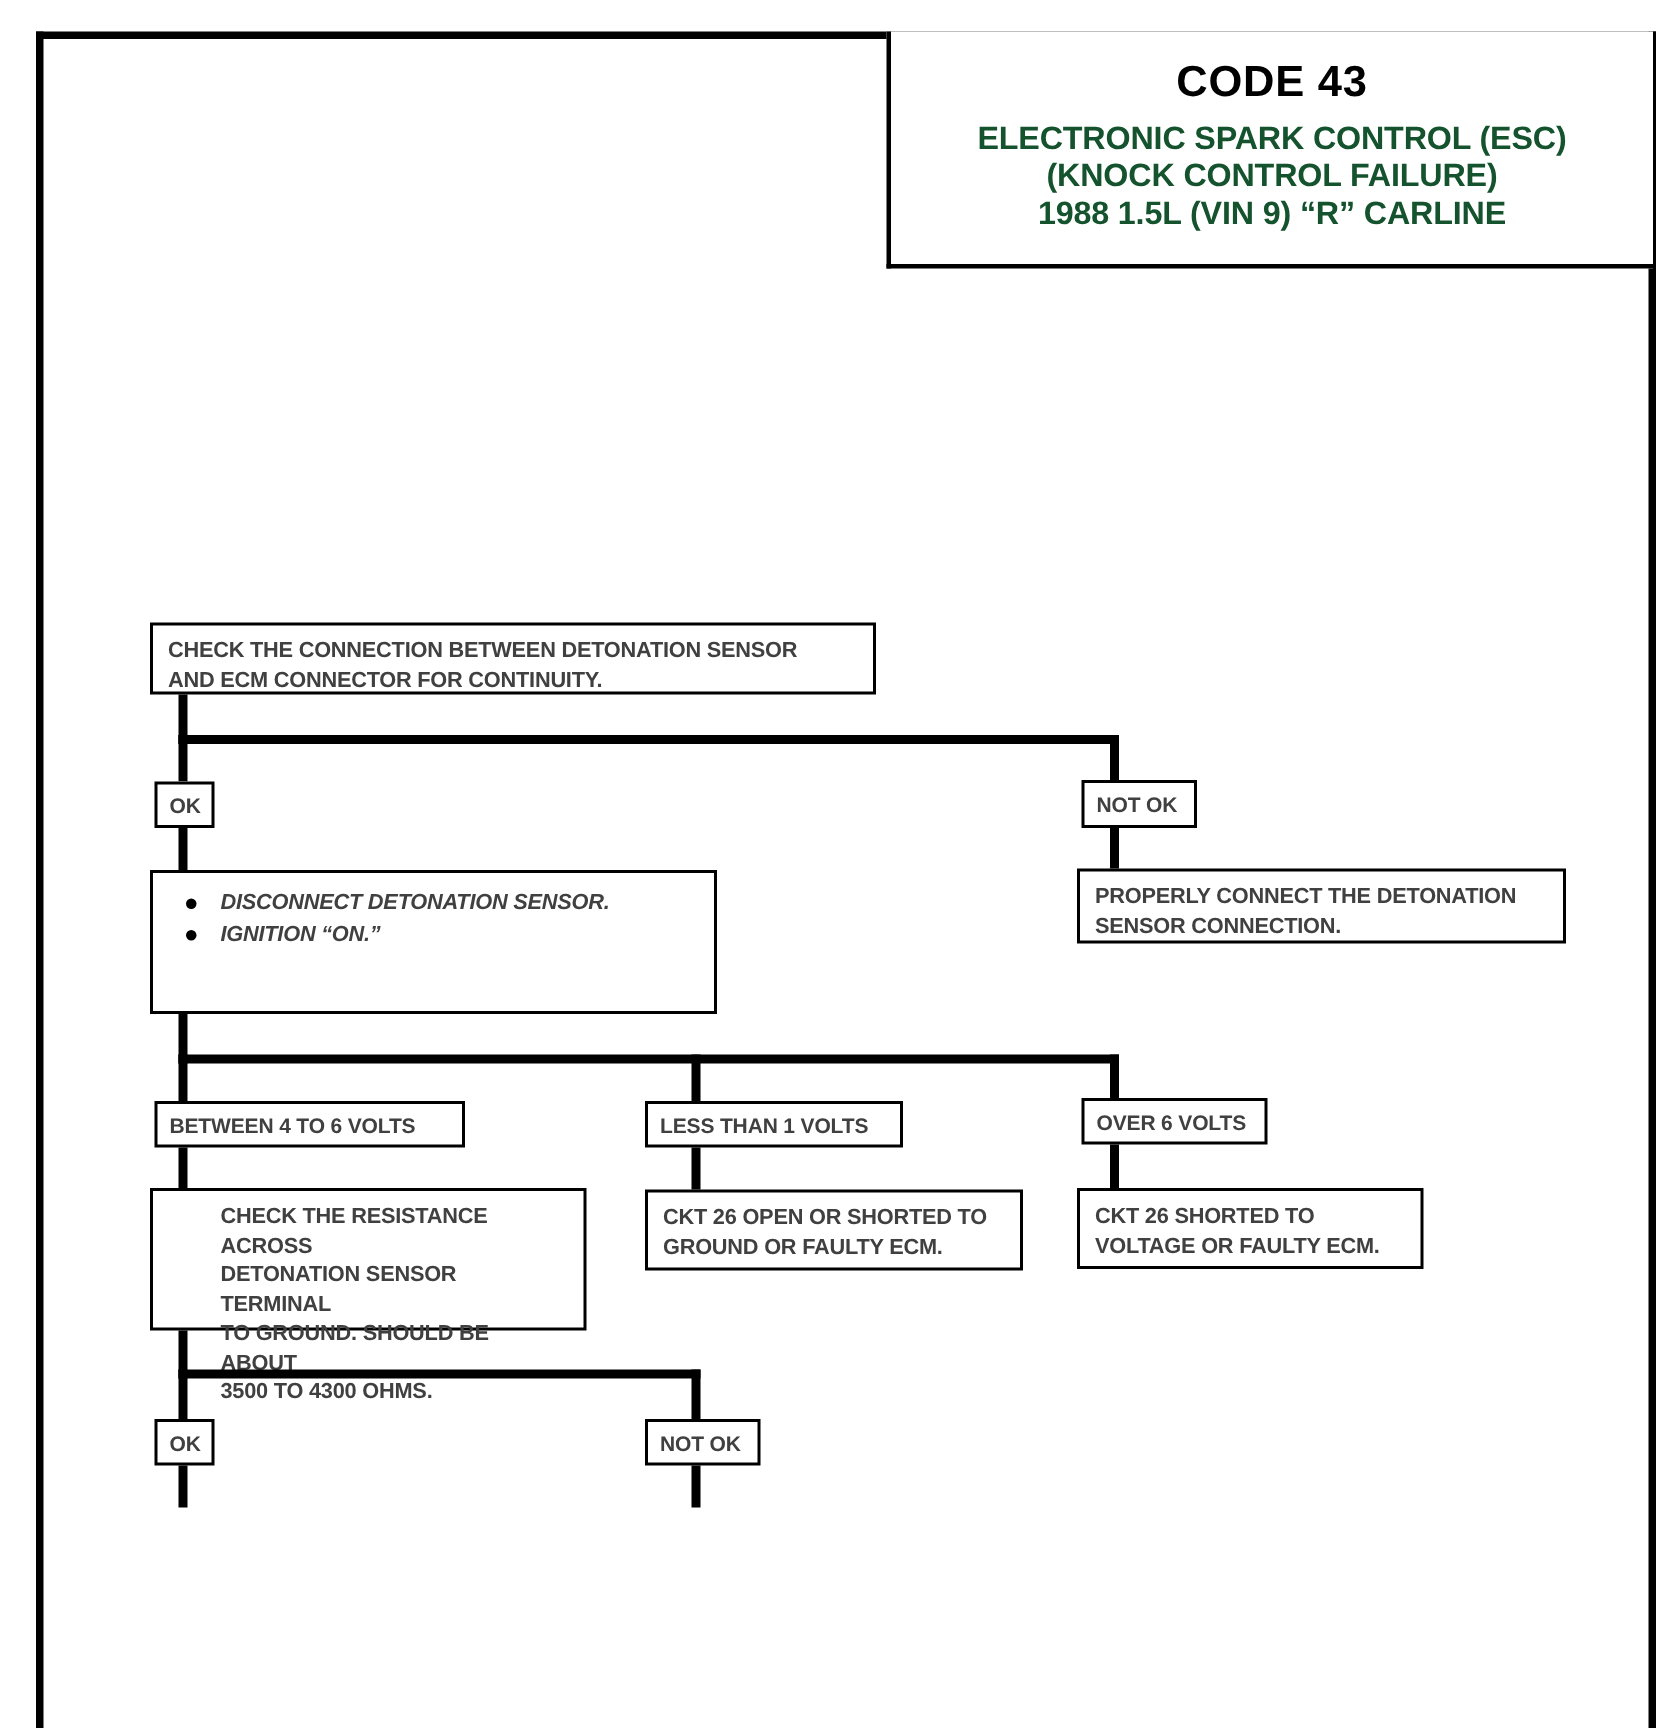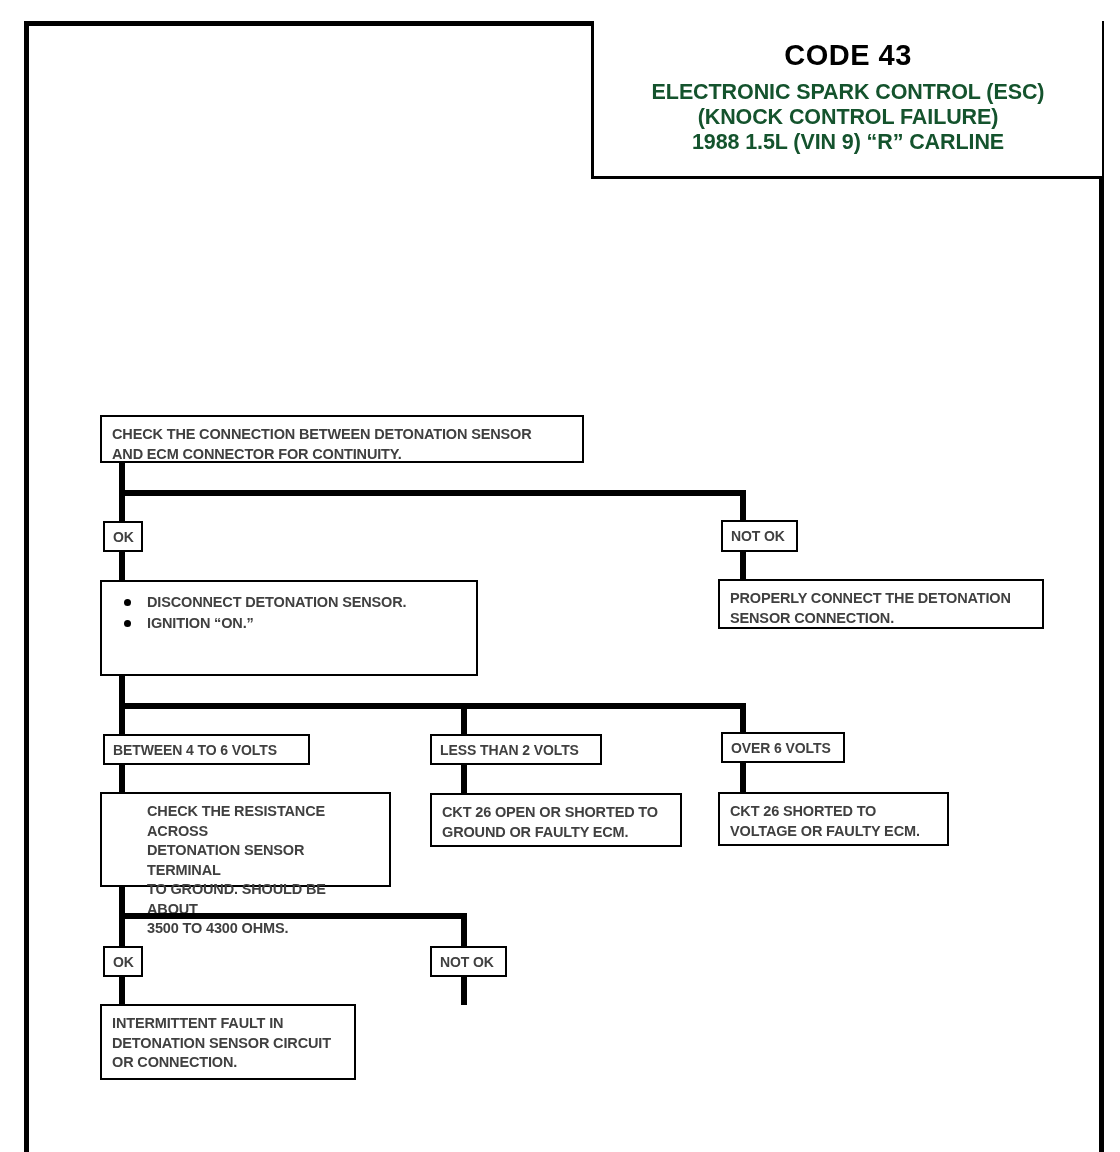--- a/index.html
+++ b/index.html
@@ -107,20 +107,21 @@
   }
 
   
   .bullets {
     padding: 10px 10px 6px 14px;
   }
   .bullets ul {
     margin: 0;
     padding: 0;
     list-style: none;
+    font-style: italic;
   }
   .bullets li {
     position: relative;
     padding-left: 31px;
     font-size: 14.5px;
     line-height: 21px;
     white-space: pre-line;
   }
   .bullets li::before {
     content: "";
@@ -196,21 +197,21 @@
   <div class="v" style="left:119px; top:676px; height:33px;"></div>
   <div class="h" style="left:119px; top:703px; width:627px;"></div>
   <div class="v" style="left:119px; top:703px; height:31px;"></div>
   <div class="v" style="left:461px; top:703px; height:31px;"></div>
   <div class="v" style="left:740px; top:703px; height:29px;"></div>
 
   <div class="box tag" style="left:103px; top:734px; width:207px; height:31px;">
     <span>BETWEEN 4 TO 6 VOLTS</span>
   </div>
   <div class="box tag" style="left:430px; top:734px; width:172px; height:31px;">
-    <span>LESS THAN 2 VOLTS</span>
+    <span>LESS THAN 1 VOLTS</span>
   </div>
   <div class="box tag" style="left:721px; top:732px; width:124px; height:31px;">
     <span>OVER 6 VOLTS</span>
   </div>
 
   <div class="v" style="left:119px; top:765px; height:29px;"></div>
   <div class="v" style="left:461px; top:765px; height:29px;"></div>
   <div class="v" style="left:740px; top:763px; height:29px;"></div>
 
   <div class="box step" style="left:100px; top:792px; width:291px; height:95px;padding-left:45px;">
@@ -238,20 +239,15 @@
   <div class="box tag" style="left:103px; top:946px; width:40px; height:31px;">
     <span>OK</span>
   </div>
   <div class="box tag" style="left:430px; top:946px; width:77px; height:31px;">
     <span>NOT OK</span>
   </div>
 
   <div class="v" style="left:119px; top:977px; height:28px;"></div>
   <div class="v" style="left:461px; top:977px; height:28px;"></div>
 
-  <div class="box step" style="left:100px; top:1004px; width:256px; height:76px;">
-    <div class="txt">INTERMITTENT FAULT IN
-DETONATION SENSOR CIRCUIT
-OR CONNECTION.</div>
-  </div>
 
 
 </div>
 
 </body></html>

